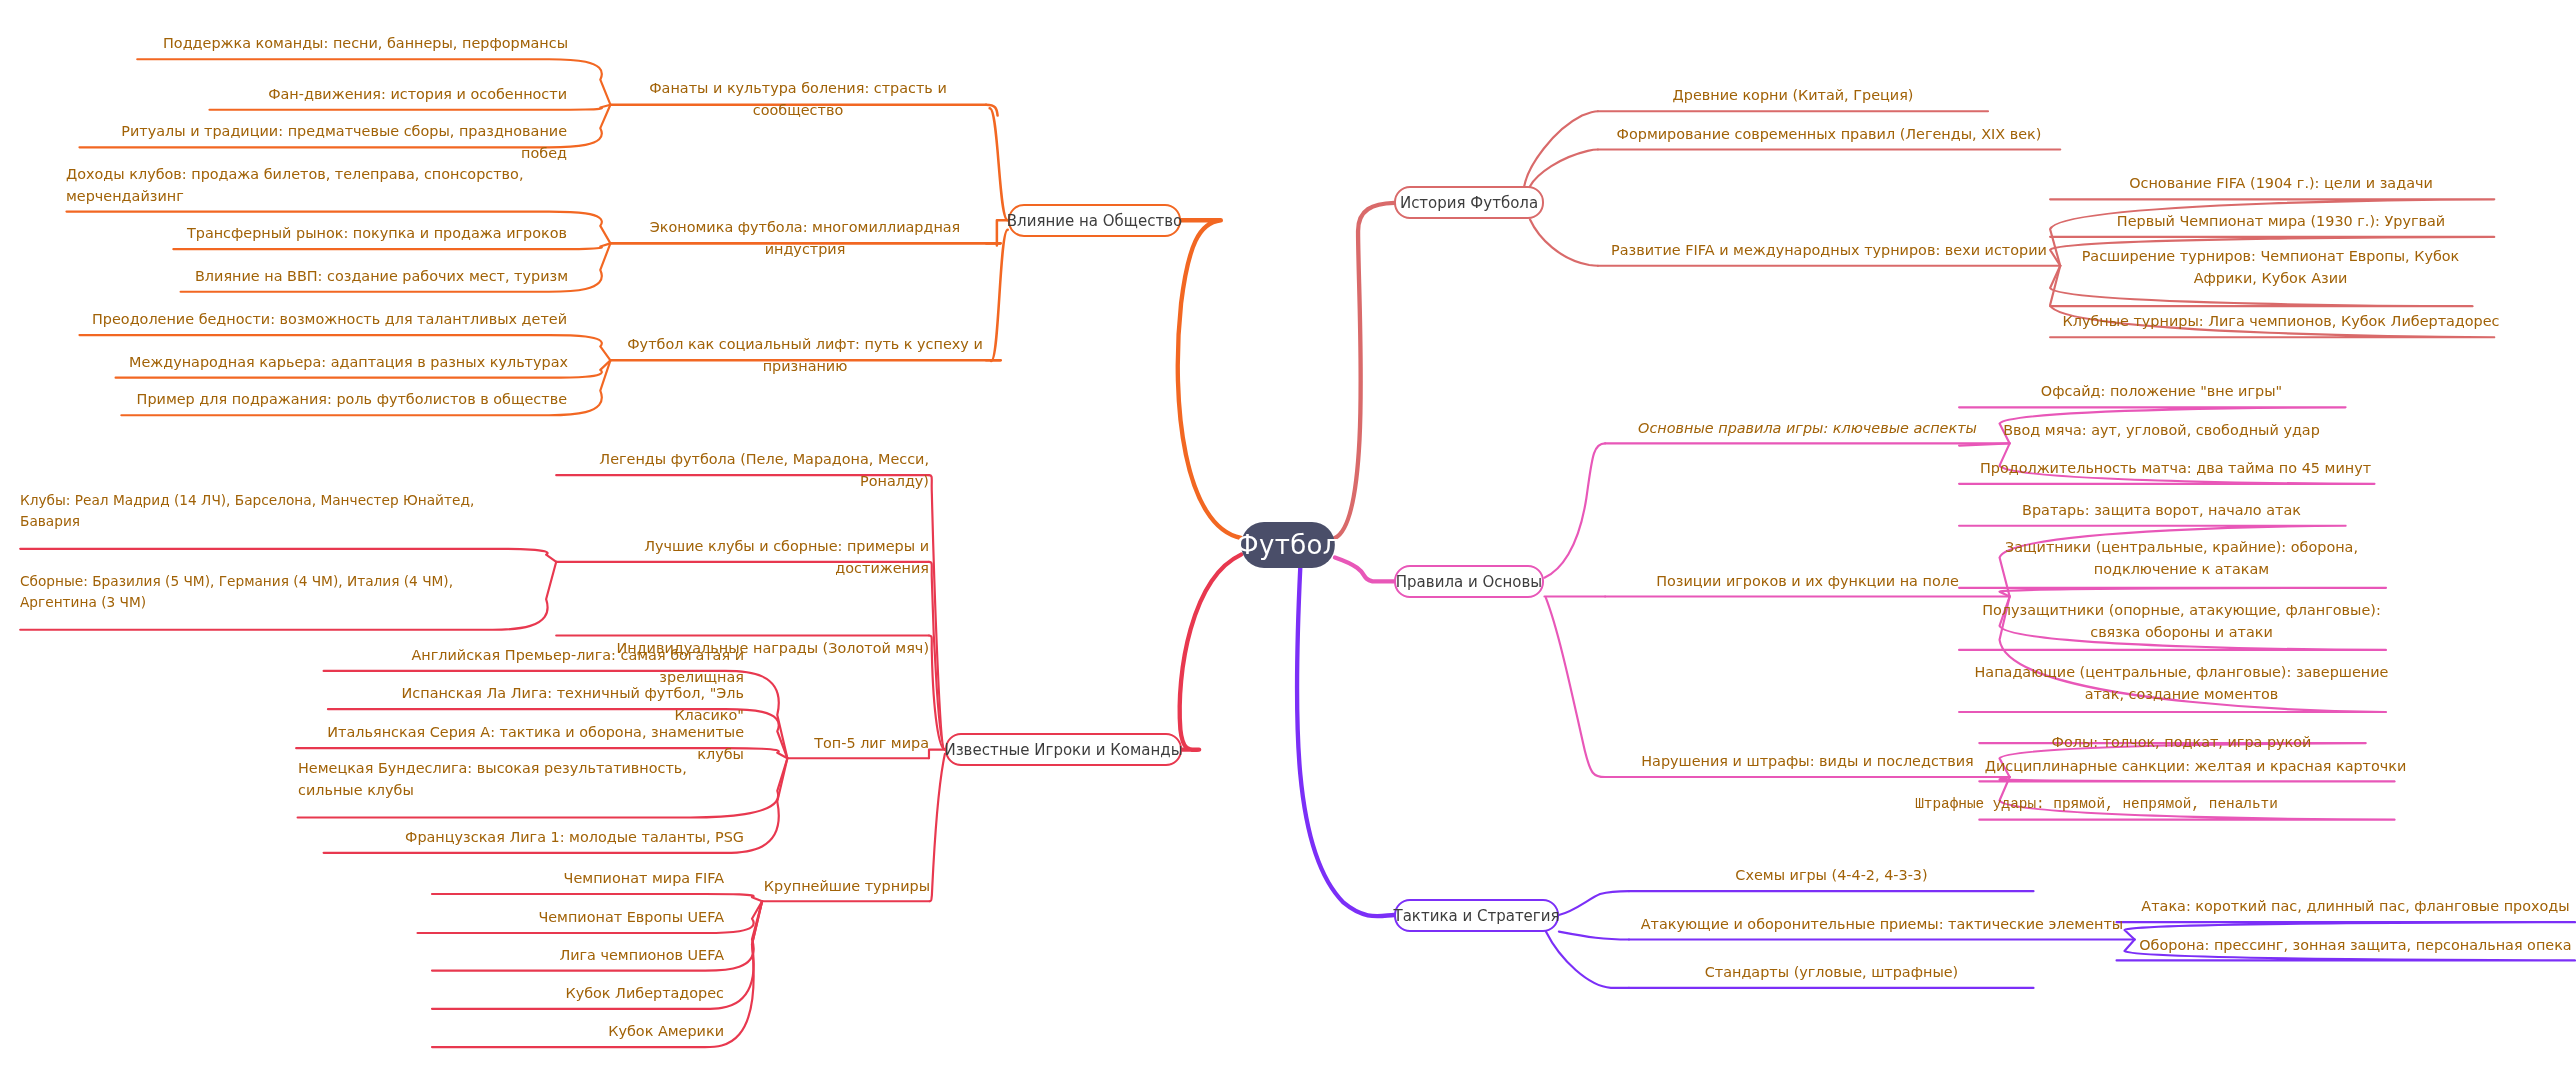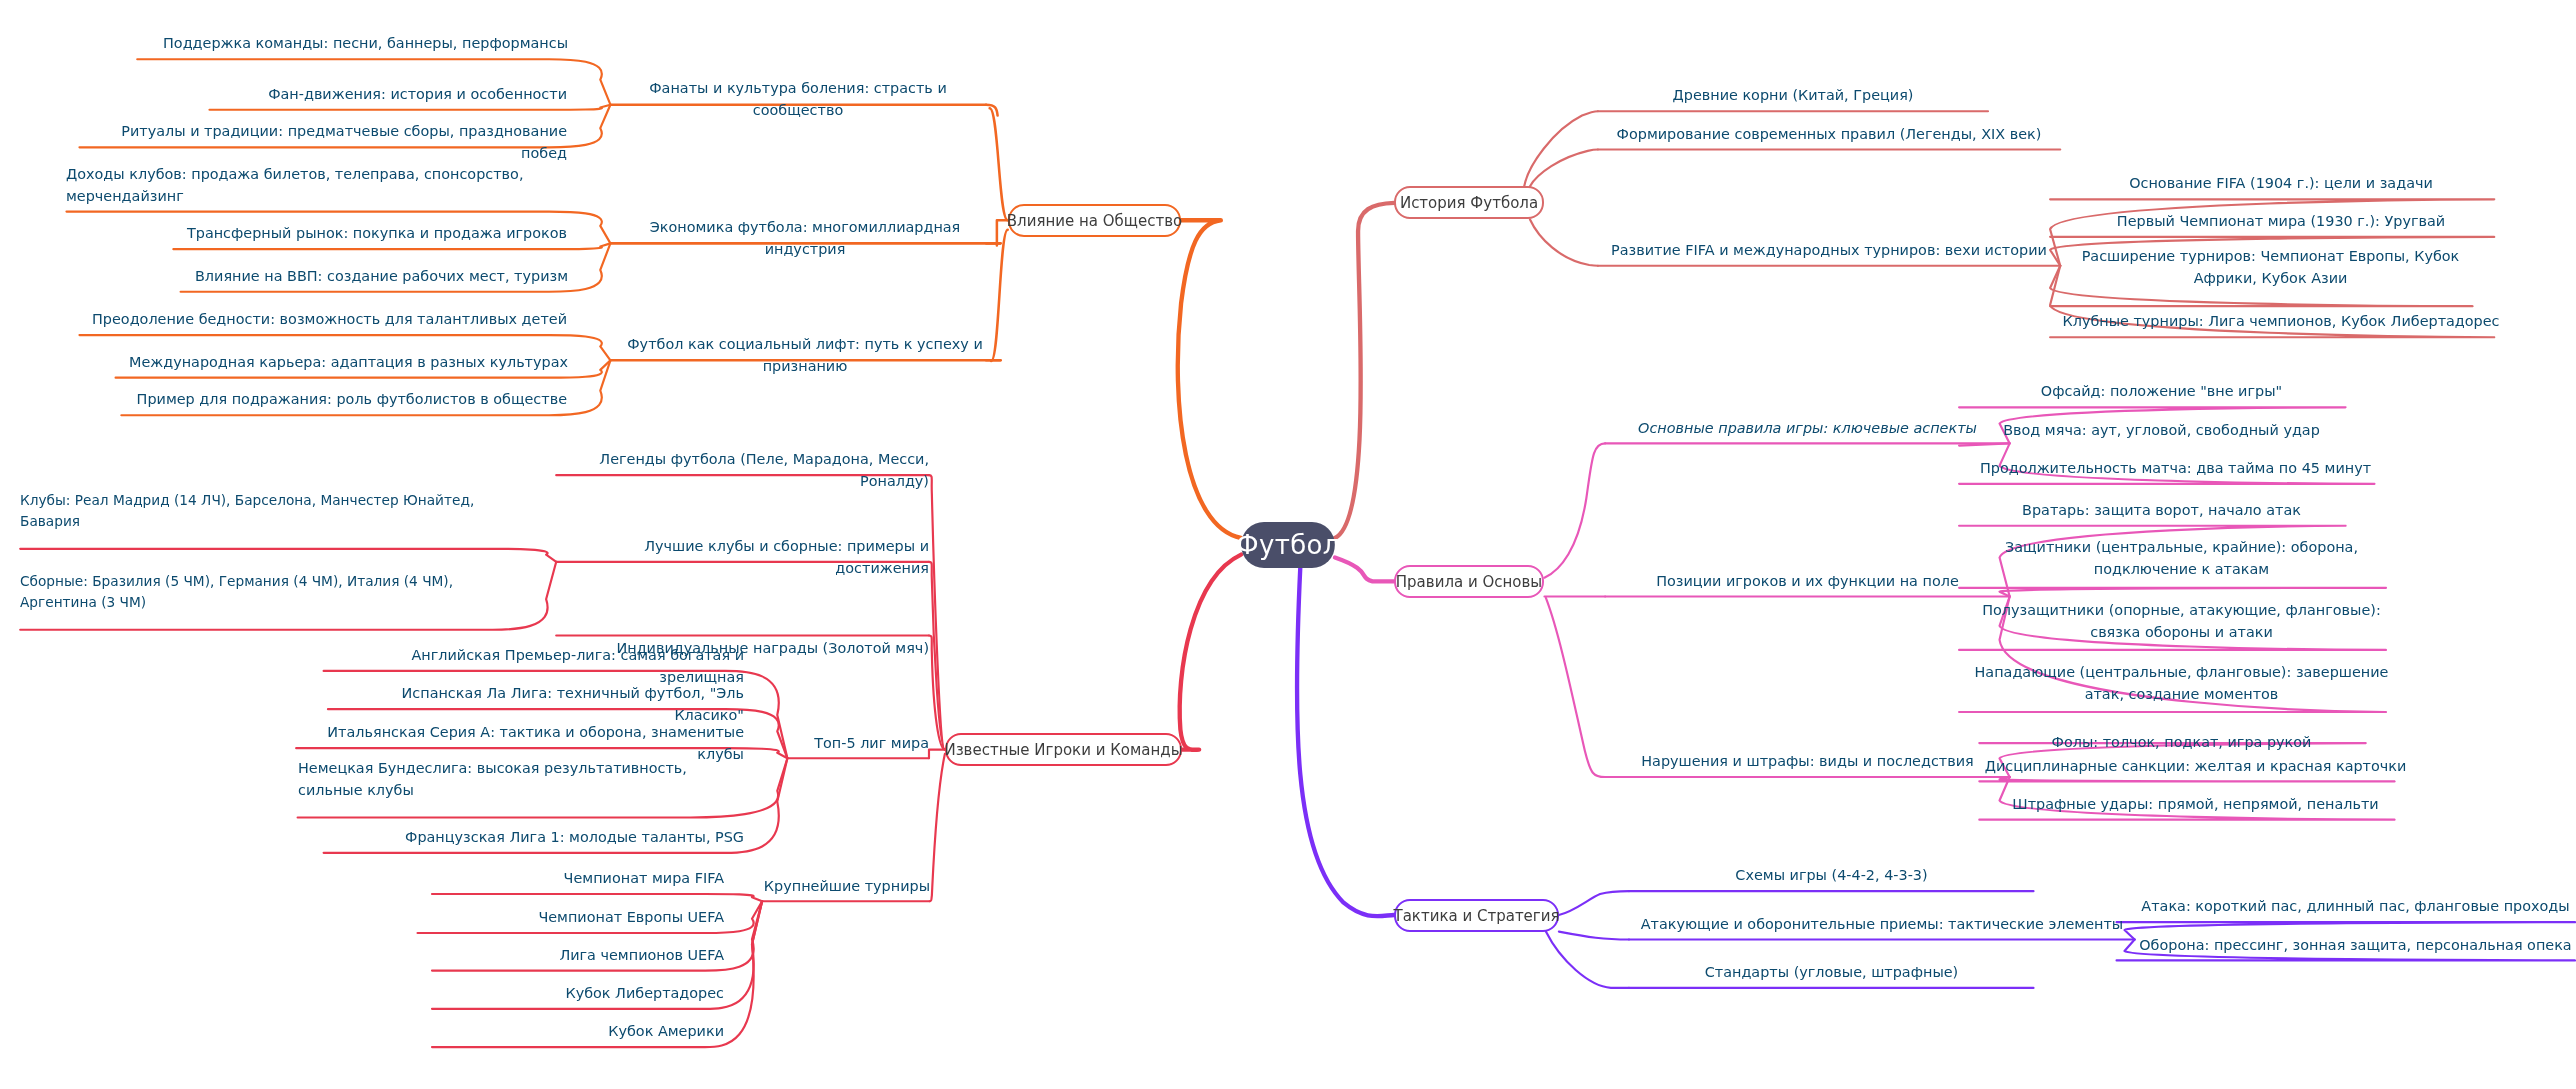--- a/index.html
+++ b/index.html
@@ -50,21 +50,21 @@
     border-radius:16px;
     font-size:15px;
     white-space:nowrap;
     box-sizing:border-box;
     padding:0 14.4px;
     z-index:5;
   }
   
   .leaf{
     position:absolute;
-    color:#0c4a6e;
+    color:#a16207;
     font-size:14.4px;
     line-height:21.7px;
     box-sizing:border-box;
     z-index:4;
     background:transparent;
   }
   .leaf.right{ text-align:center; }
   .leaf.left{ text-align:right; }
   .leaf.left.wrap{ text-align:left; }
   .leaf.small{ font-size:13.7px; line-height:21px; }
@@ -328,21 +328,21 @@
 
   <div class="leaf right" style="left:1605px;top:751px;width:405px;">
     <span>Нарушения и штрафы: виды и последствия</span>
   </div>
   <div class="leaf right" style="left:1979px;top:717px;width:405px;margin-top:15px;">
     <span>Фолы: толчок, подкат, игра рукой</span>
   </div>
   <div class="leaf right" style="left:1979px;top:756px;width:433px;">
     <span>Дисциплинарные санкции: желтая и красная карточки</span>
   </div>
-  <div class="leaf right" style="left:1979px;top:794px;width:433px;">
+  <div class="leaf right" style="left:1880px;top:794px;width:433px;font-family:Liberation Mono, monospace;">
     <span>Штрафные удары: прямой, непрямой, пенальти</span>
   </div>
 
   <div class="leaf right" style="left:1629px;top:865px;width:405px;">
     <span>Схемы игры (4-4-2, 4-3-3)</span>
   </div>
   <div class="leaf right" style="left:1629px;top:914px;width:506px;">
     <span>Атакующие и оборонительные приемы: тактические элементы</span>
   </div>
   <div class="leaf right" style="left:2117px;top:896px;width:477px;">

